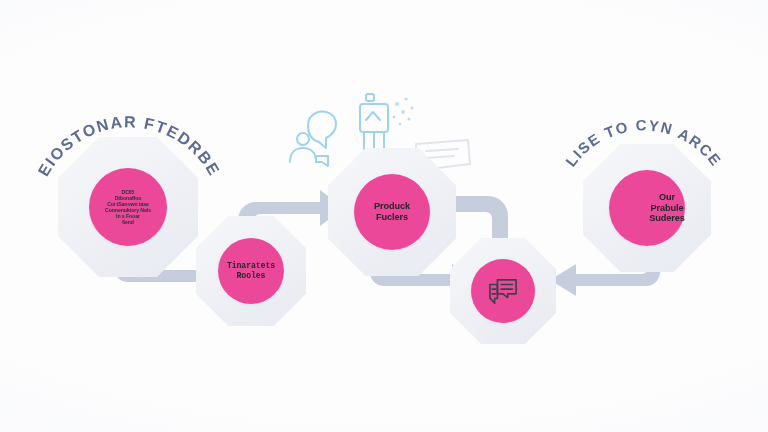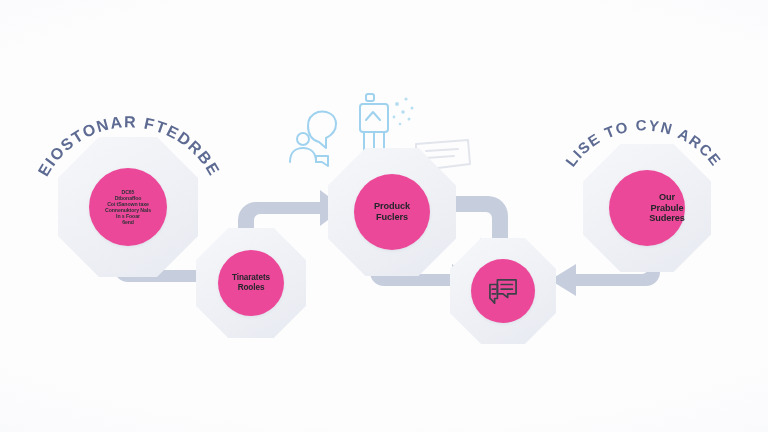--- a/index.html
+++ b/index.html
@@ -85,21 +85,21 @@
     letter-spacing: -0.1px;
     white-space: pre-line;
     user-select: none;
   }
 
   
   #node-customer-feedback { left: 58px;  top: 137px; width: 140px; height: 140px; }
   #node-customer-feedback .disc  { width: 78px; height: 78px; }
   #node-customer-feedback .label { font-size: 5.2px; color: #2e3138; font-weight: bold; }
 
-  #node-insights-rules { left: 196px; top: 228px; width: 110px; height: 110px; }
+  #node-insights-rules { left: 196px; top: 216px; width: 110px; height: 110px; font-family: Liberation Mono, monospace; }
   #node-insights-rules .disc  { width: 66px; height: 66px; }
   #node-insights-rules .label { font-size: 8.2px; }
 
   #node-product-features { left: 328px; top: 148px; width: 128px; height: 128px; }
   #node-product-features .disc  { width: 76px; height: 76px; }
   #node-product-features .label { font-size: 9.2px; }
 
   #node-messaging { left: 450px; top: 238px; width: 106px; height: 106px; }
   #node-messaging .disc  { width: 64px; height: 64px; }
 

